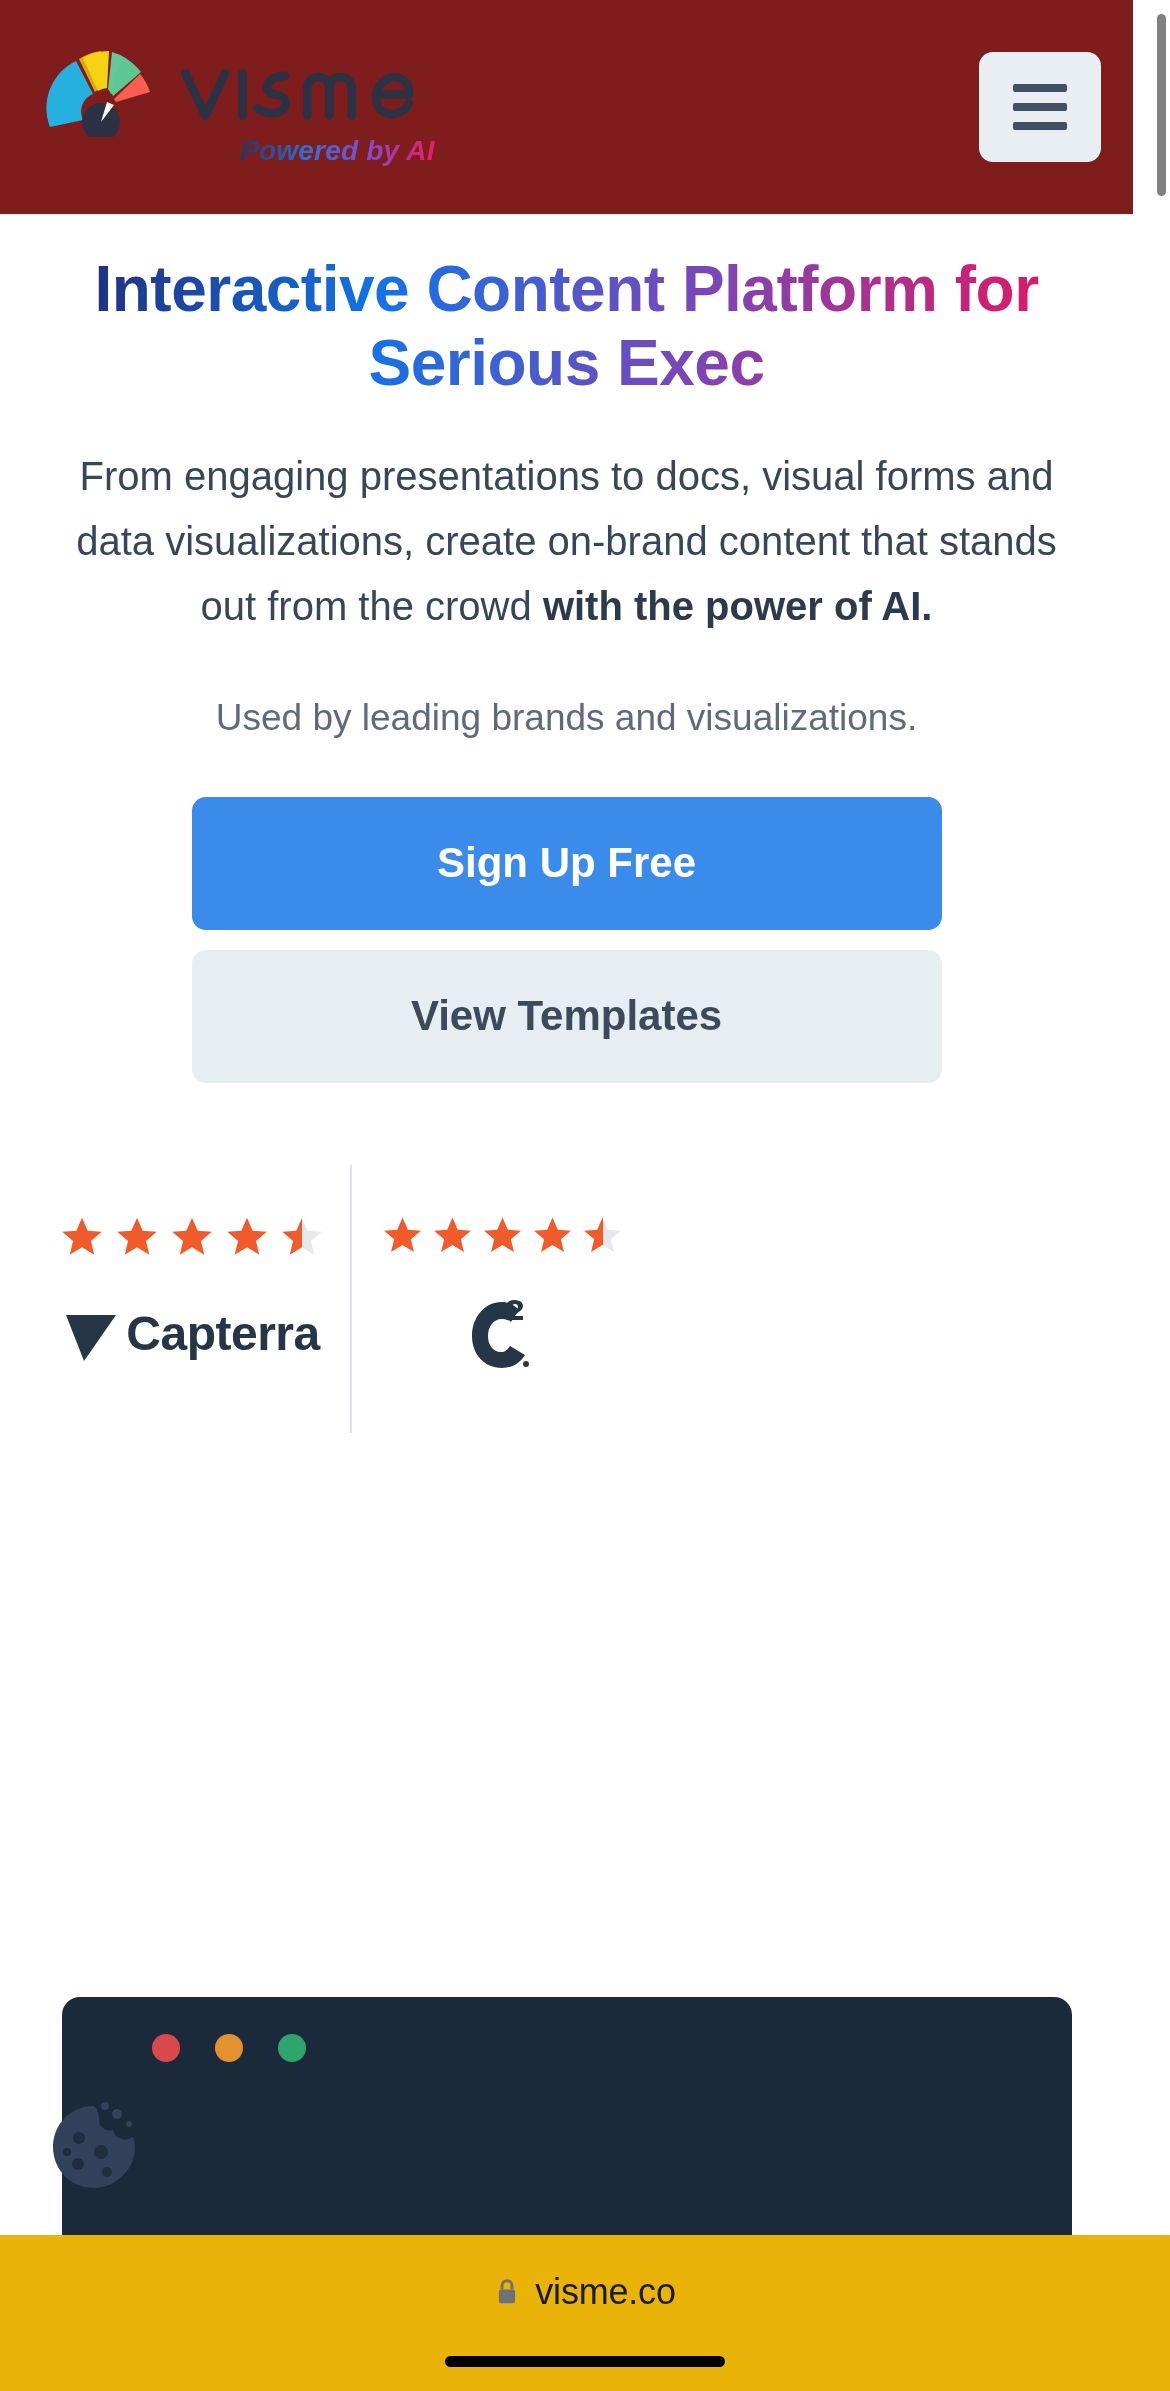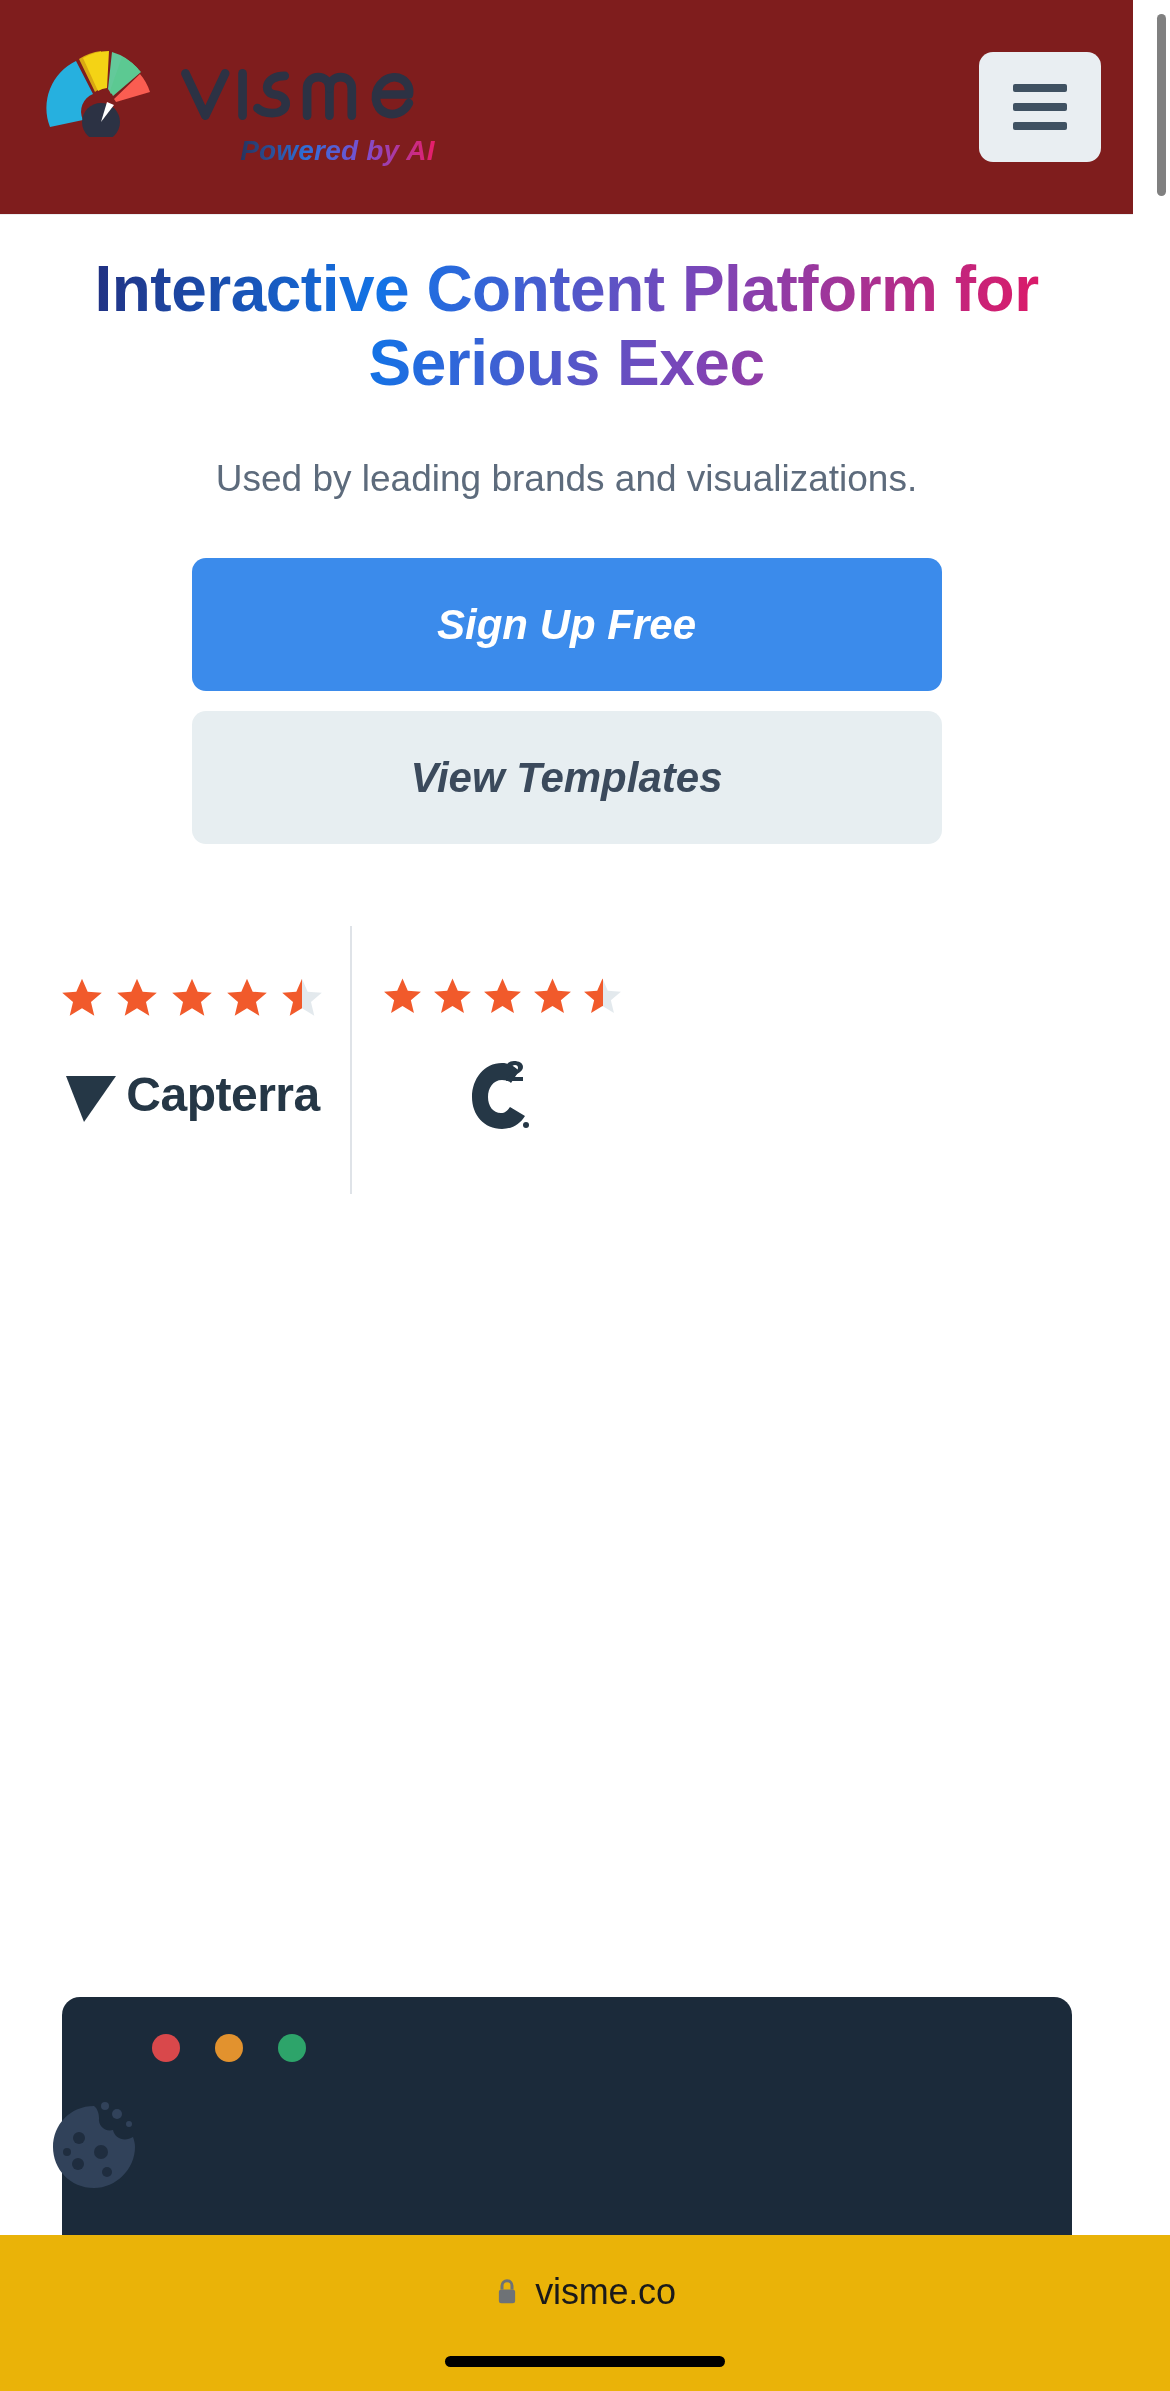--- a/index.html
+++ b/index.html
@@ -84,21 +84,20 @@
     margin-top:58px;
     display:flex; flex-direction:column; align-items:center; gap:20px;
   }
   .btn {
     width:750px; height:133px;
     border:none; border-radius:14px;
     font-size:42px; font-weight:bold;
     display:flex; align-items:center; justify-content:center;
     cursor:pointer;
     font-family:"Liberation Sans", sans-serif;
-    font-style:italic;
   }
   .btn-primary { background:#3b8beb; color:#ffffff; }
   .btn-secondary { background:#e7eef1; color:#3b4a5c; }
 
   
   .ratings {
     margin-top:82px;
     display:flex; align-items:stretch; justify-content:flex-start;
     height:268px;
   }
@@ -217,20 +216,23 @@
       <span></span>
       <span></span>
       <span></span>
     </button>
   </div>
 
   <div class="hero">
 
     <h1 class="hero-title">Interactive Content Platform for Serious Exec</h1>
 
+    <p class="hero-sub">
+      <span>From engaging presentations to docs, visual forms and data visualizations, create on-brand content that stands out from the crowd </span><b>with the power of AI.</b>
+    </p>
 
     <p class="hero-brands">Used by leading brands and visualizations.</p>
 
     <div class="cta-wrap">
       <button class="btn btn-primary">Sign Up Free</button>
       <button class="btn btn-secondary">View Templates</button>
     </div>
 
     <div class="ratings">
 

